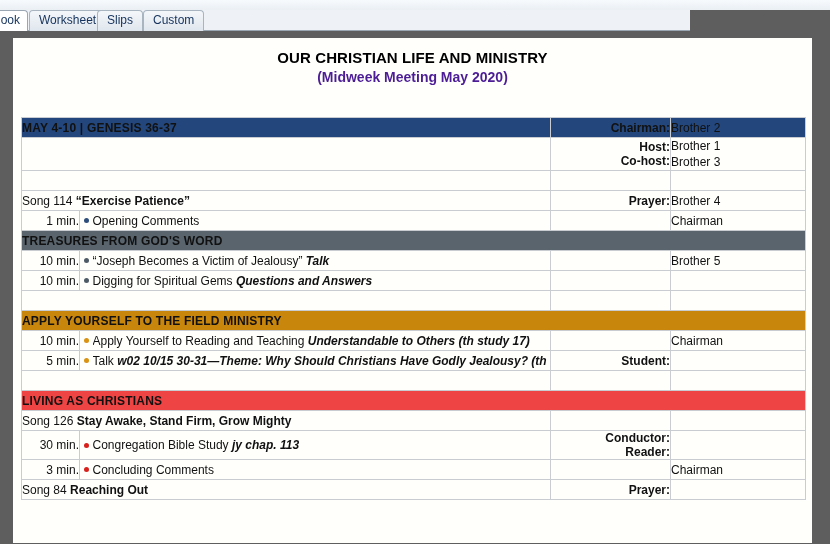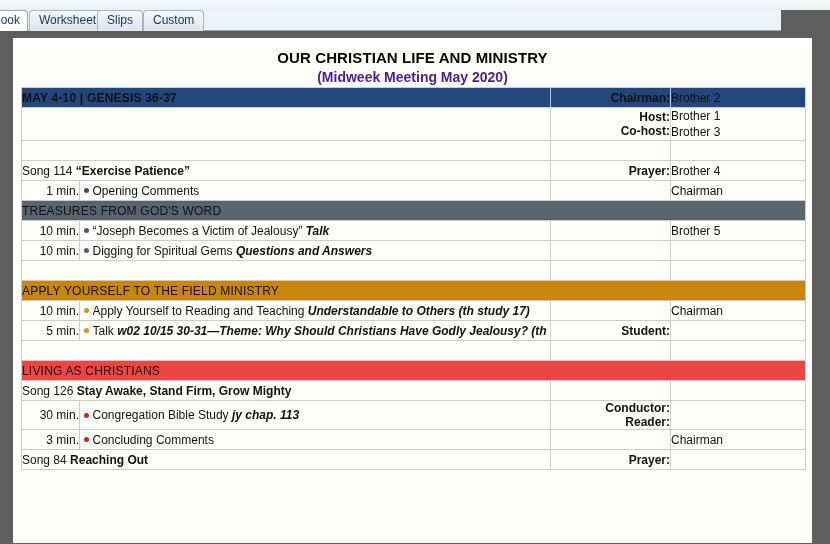--- a/index.html
+++ b/index.html
@@ -6,21 +6,21 @@
     margin: 0; padding: 0;
     width: 830px; height: 544px;
     overflow: hidden;
     background: #5e5e5e;
     font-family: "Liberation Sans", sans-serif;
   }
 
   
   #tabstrip {
     position: absolute; left: 0; top: 0;
-    width: 781px; height: 31px;
+    width: 690px; height: 31px;
     background: #eef2f6;
     border-bottom: 1px solid #9aa6b2;
     box-sizing: border-box;
   }
   #tabstrip .grad {
     position: absolute; left:0; top:0; width:830px; height:10px;
     background: linear-gradient(#f7fafd, #eaeff4);
   }
   .tab {
     position: absolute;
@@ -78,21 +78,21 @@
     font-size: 14px;
     font-weight: bold;
     color: #4c1d95;
     margin-top: 3px;
   }
 
   
   #sched {
     position: absolute;
     left: 8px;
-    top: 49px;
+    top: 79px;
     width: 784px;
     border-collapse: collapse;
     table-layout: fixed;
   }
   #sched td {
     border: 1px solid #c9cdd1;
     padding: 0;
     vertical-align: middle;
     font-size: 12px;
     color: #111;
@@ -165,21 +165,21 @@
   tr.weekhead td.role  { color: #eef2f8; }
   tr.weekhead td.name  {
     color: #ffffff;
     border-left: 1px solid #a9bdd8;
   }
 
   
   tr.sect td {
     height: 20px;
     color: #fff;
-    font-weight: normal;
+    font-weight: bold;
     font-size: 12px;
     padding-left: 8px;
     letter-spacing: .2px;
   }
   tr.sect.gray   td { background: #59646d; border-color: #59646d; }
   tr.sect.orange td { background: #c8860d; border-color: #c8860d; }
   tr.sect.red    td { background: #ef4444; border-color: #e1190f; }
 
   tr.blank td { height: 22px; }
   tr.tall td  { height: 29px; }

